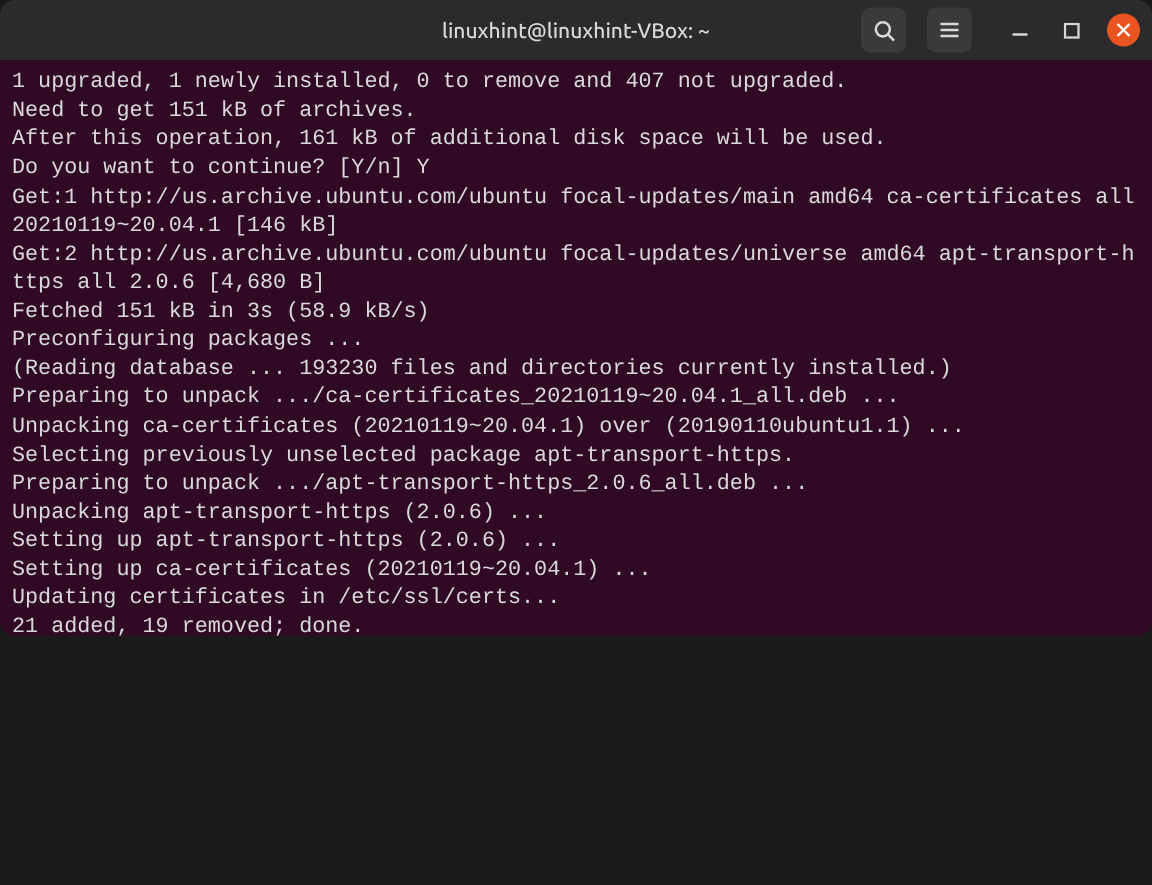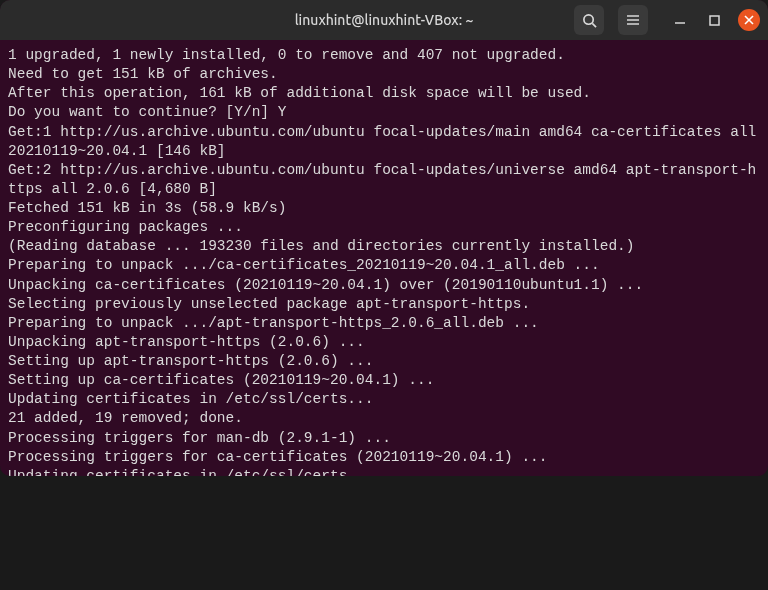--- a/index.html
+++ b/index.html
@@ -9,21 +9,21 @@
     }
     body {
       background: #1a1a1a;
       font-family: 'Ubuntu Mono', 'DejaVu Sans Mono', monospace;
       width: 768px;
       height: 590px;
       overflow: hidden;
     }
     .window {
       width: 768px;
-      height: 476px;
+      height: 424px;
       background: #300a24;
       border-radius: 10px;
       overflow: hidden;
       display: flex;
       flex-direction: column;
     }
     .titlebar {
       height: 40px;
       background: #2b2b2b;
       display: flex;

